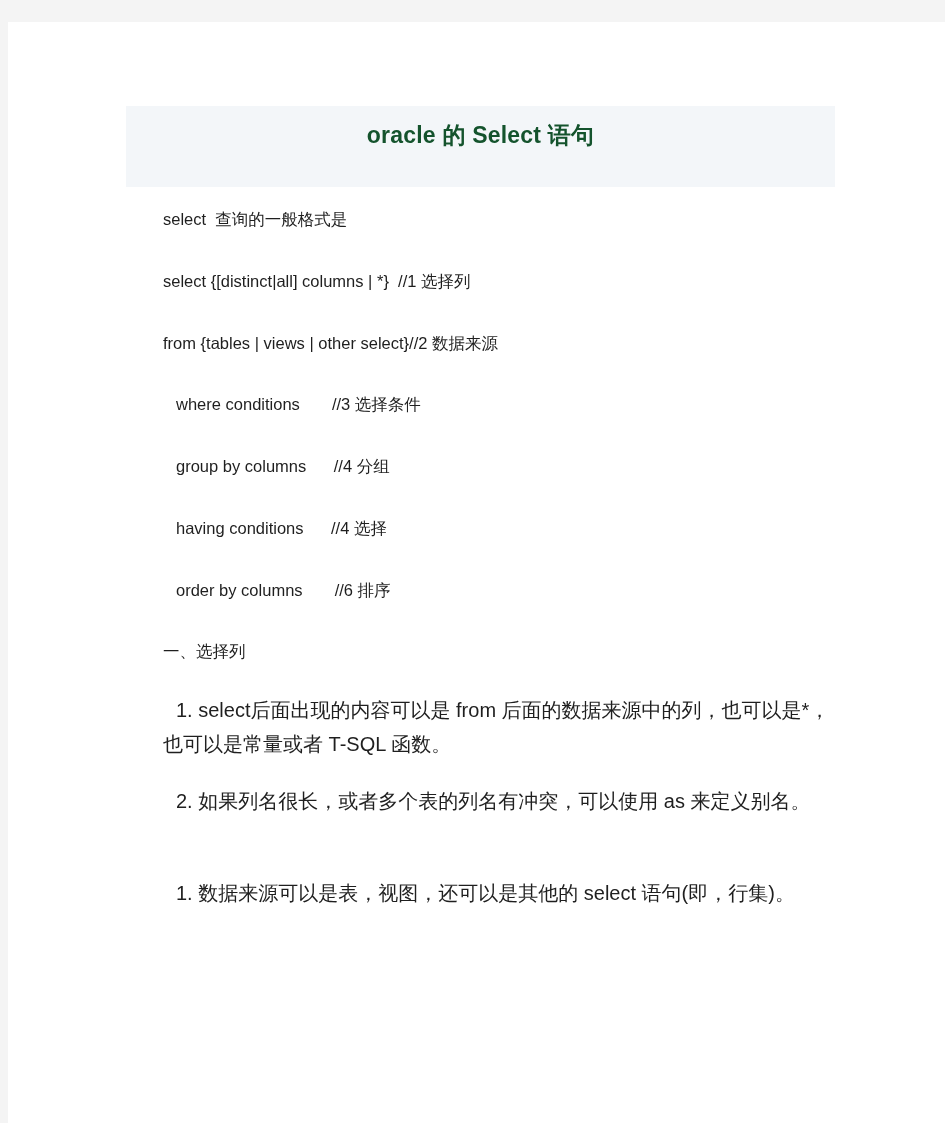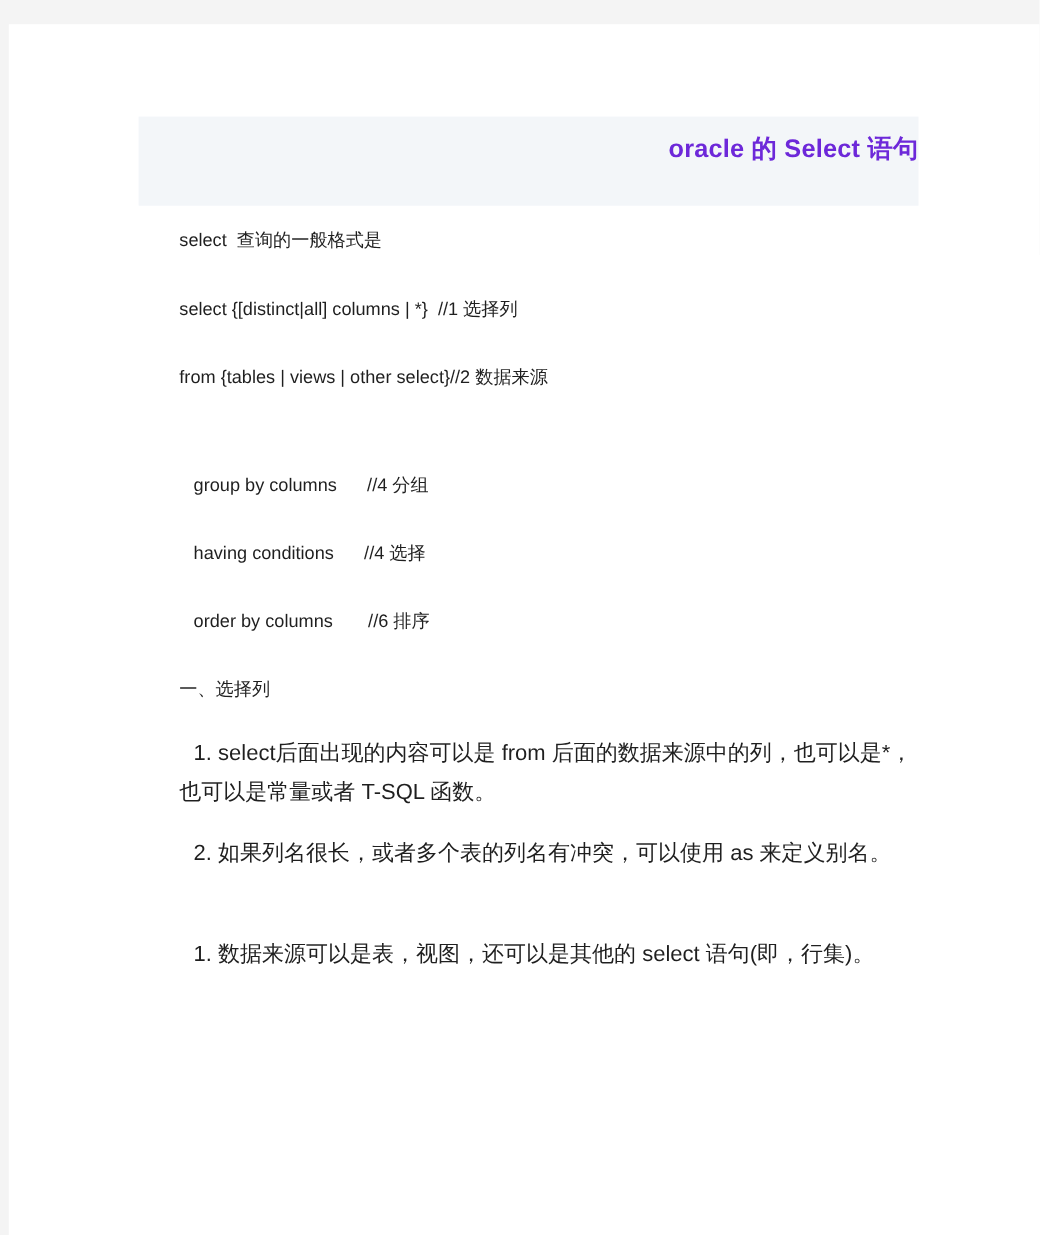--- a/index.html
+++ b/index.html
@@ -29,24 +29,24 @@
     width: 709px;
     height: 81px;
     background: #f3f6f9;
     box-sizing: border-box;
   }
   #title-text {
     position: absolute;
     left: 0;
     top: 14px;
     width: 709px;
-    text-align: right;
+    text-align: center;
     font-size: 23px;
     font-weight: bold;
-    color: #6d28d9;
+    color: #14532d;
     letter-spacing: 0.2px;
     font-family: "Liberation Sans", "DejaVu Sans", sans-serif;
   }
   #content {
     position: absolute;
     left: 155px;
     top: 173px;
     width: 718px;
     margin-top: 12px;
   }
@@ -85,20 +85,21 @@
 
     <div class="line">select  查询的一般格式是</div>
     <div class="gap-lg"></div>
 
     <div class="line">select {[distinct|all] columns | *}  //1 选择列</div>
     <div class="gap-lg"></div>
 
     <div class="line">from {tables | views | other select}//2 数据来源</div>
     <div class="gap-lg"></div>
 
+    <div class="line indent">where conditions       //3 选择条件</div>
     <div class="gap-lg"></div>
 
     <div class="line indent">group by columns      //4 分组</div>
     <div class="gap-lg"></div>
 
     <div class="line indent">having conditions      //4 选择</div>
     <div class="gap-lg"></div>
 
     <div class="line indent">order by columns       //6 排序</div>
     <div class="gap-lg"></div>

